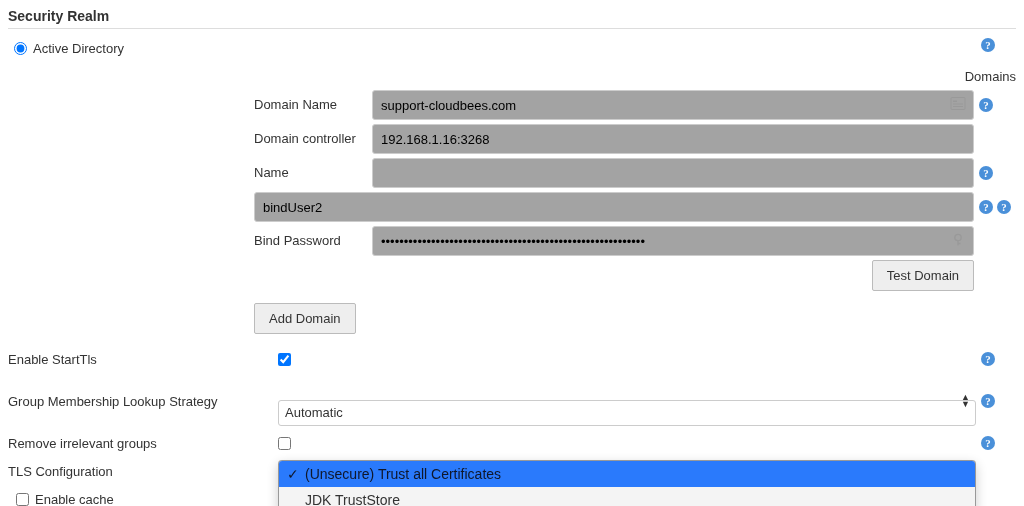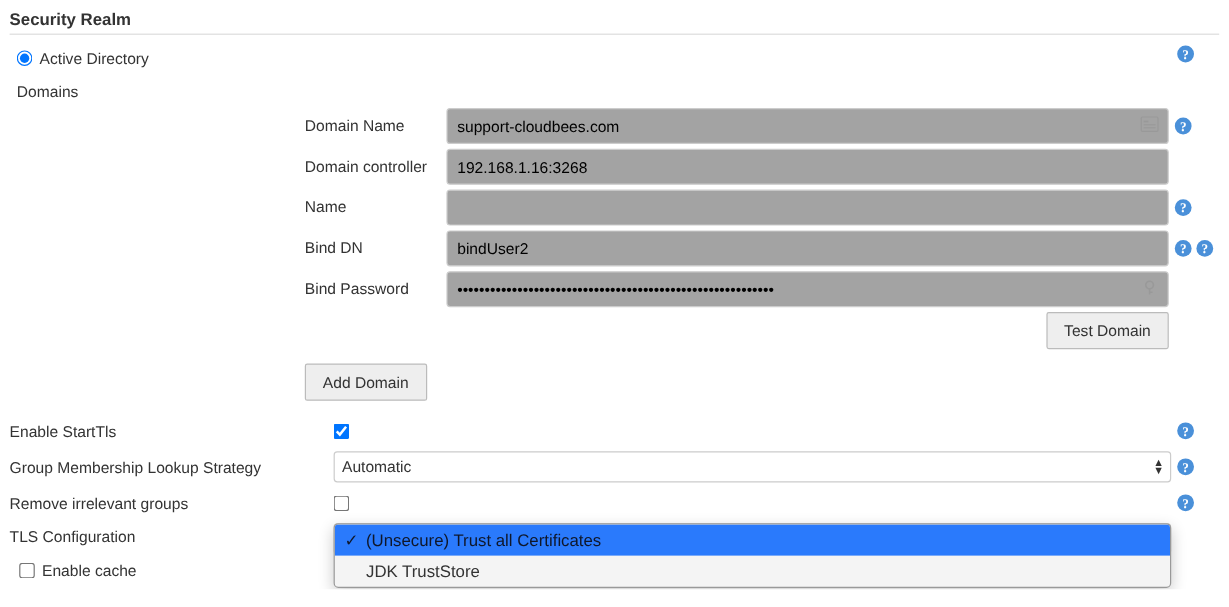--- a/index.html
+++ b/index.html
@@ -180,20 +180,21 @@
       content: "✓";
       position: absolute;
       left: 8px;
     }
     .password-dots {
       letter-spacing: 0px;
       font-family: Arial;
     }
     .domains-header {
       padding: 4px 0 6px 6px;
+      text-align: right;
     }
     .add-domain-row {
       display: flex;
       padding-left: 246px;
       margin-top: 6px;
       margin-bottom: 10px;
     }
     .full-width-rows .row { align-items: center; }
     .full-width-rows .col-left { width: 270px; padding-top: 0; }
     .enable-cache-row {
@@ -268,21 +269,20 @@
     <span class="help-icon">
       <svg viewBox="0 0 16 16" width="16" height="16">
           <circle cx="8" cy="8" r="7" fill="#4a90d9"></circle>
           <text x="8" y="12" text-anchor="middle" fill="#fff" font-size="11" font-family="Georgia" font-weight="bold">?</text>
         </svg>
     </span>
   </div>
 </div>
 
 <div class="domain-row" style="padding-left: 246px;">
-  <div class="field-label">Bind DN</div>
   <div class="input-wrap">
     <input class="text-input" value="bindUser2" style="">
   </div>
   <div class="help-col">
     <span class="help-icon">
       <svg viewBox="0 0 16 16" width="16" height="16">
           <circle cx="8" cy="8" r="7" fill="#4a90d9"></circle>
           <text x="8" y="12" text-anchor="middle" fill="#fff" font-size="11" font-family="Georgia" font-weight="bold">?</text>
         </svg>
     </span>
@@ -337,21 +337,21 @@
             <text x="8" y="12" text-anchor="middle" fill="#fff" font-size="11" font-family="Georgia" font-weight="bold">?</text>
           </svg>
       </span>
     </div>
   </div>
 
   <div class="row">
     <div class="col-left">Group Membership Lookup Strategy</div>
     <div class="col-right">
       <div class="select-wrap">
-        <div class="select" style="line-height:24px;">Automatic</div>
+        <div class="select" style="line-height:24px;margin-top:24px;">Automatic</div>
         <div class="select-arrows">▲<br>▼</div>
       </div>
     </div>
     <div class="help-col">
       <span class="help-icon">
         <svg viewBox="0 0 16 16" width="16" height="16">
             <circle cx="8" cy="8" r="7" fill="#4a90d9"></circle>
             <text x="8" y="12" text-anchor="middle" fill="#fff" font-size="11" font-family="Georgia" font-weight="bold">?</text>
           </svg>
       </span>

